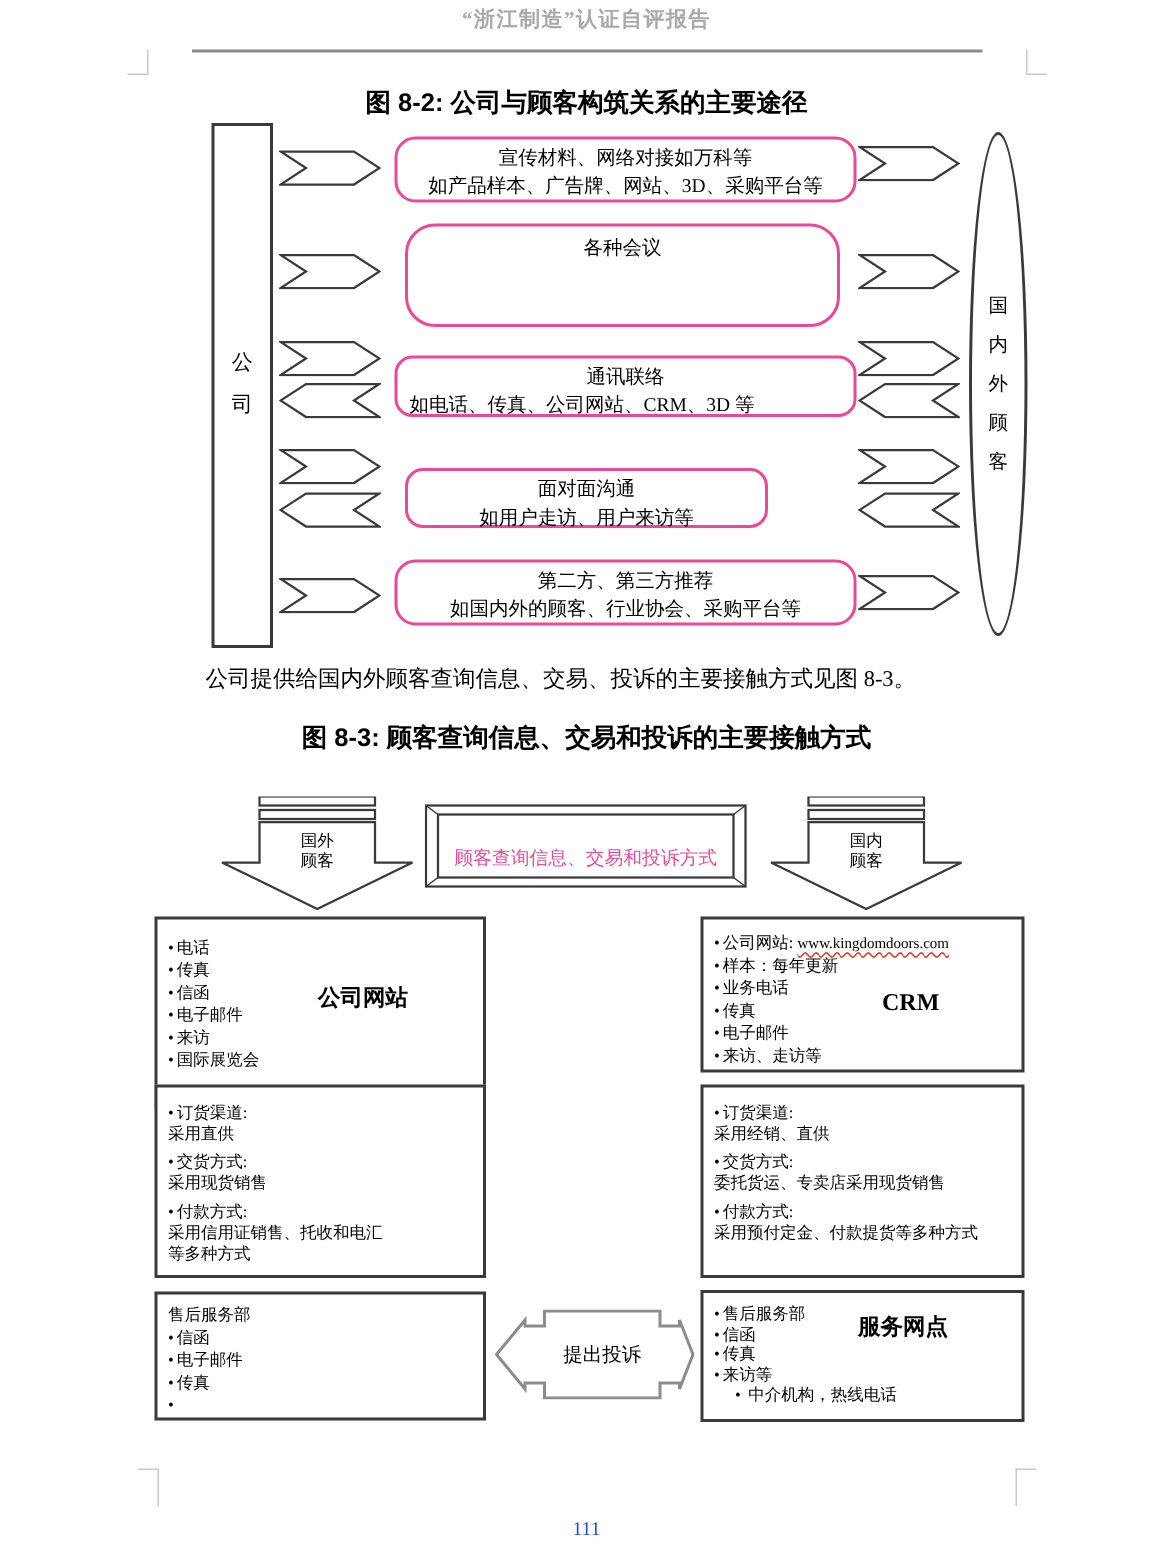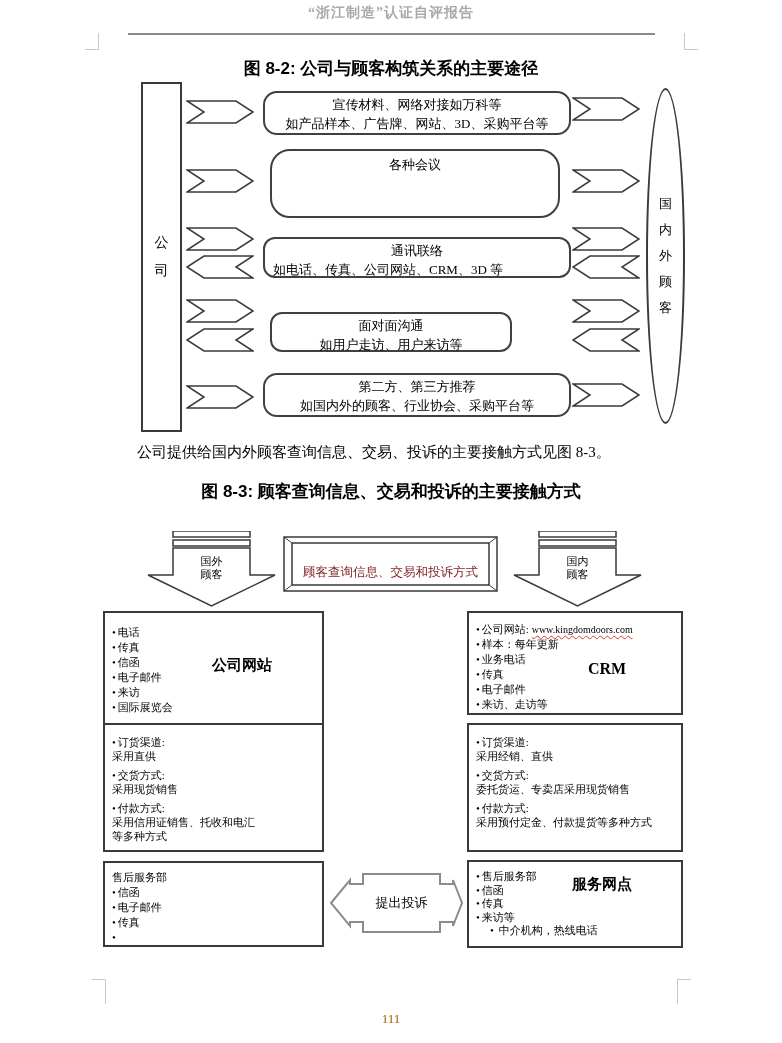--- a/index.html
+++ b/index.html
@@ -9,54 +9,54 @@
   
   .doc-header{position:absolute;top:4px;left:0;width:782px;text-align:center;
               color:#a9a9a9;font-size:14px;font-weight:bold;letter-spacing:1px;}
   .header-rule{position:absolute;top:33px;left:128px;width:527px;border-top:2px solid #8a8a8a;}
   .mark{position:absolute;width:13px;}
   .mark-tl{left:85px;top:33px;height:16px;border-right:1px solid #c9c9c9;border-bottom:1px solid #c9c9c9;}
   .mark-tr{left:684px;top:33px;height:16px;border-left:1px solid #c9c9c9;border-bottom:1px solid #c9c9c9;}
   .mark-bl{left:92px;top:979px;height:24px;border-right:1px solid #c9c9c9;border-top:1px solid #c9c9c9;}
   .mark-br{left:677px;top:979px;height:24px;border-left:1px solid #c9c9c9;border-top:1px solid #c9c9c9;}
   .page-number{position:absolute;top:1011px;left:0;width:782px;text-align:center;
-               font-size:13px;color:#a16207;font-family:"Liberation Serif",serif;}
+               font-size:13px;color:#1d4ed8;font-family:"Liberation Serif",serif;}
 
   
   .fig-title{position:absolute;left:0;width:782px;text-align:center;font-weight:bold;
              font-size:17px;font-family:"Liberation Sans",sans-serif;color:#000;}
   .t82{top:57px;}
   .t83{top:480px;}
   .body-par{position:absolute;top:443px;left:137px;font-size:15px;color:#000;}
 
   
   .company-box{position:absolute;left:141px;top:82px;width:37px;height:346px;
                border:2px solid #3a3a3a;display:flex;align-items:center;justify-content:center;}
   .customers-ellipse{position:absolute;left:646px;top:88px;width:35px;height:332px;
                border:2px solid #3a3a3a;border-radius:50%;display:flex;align-items:center;justify-content:center;}
   .vtext{width:16px;text-align:center;font-size:14px;line-height:28px;word-break:break-all;color:#000;}
-  .channel{position:absolute;border:2px solid #404040;border-radius:14px;background:#fff;
+  .channel{position:absolute;border:2px solid #ec4899;border-radius:14px;background:#fff;
            font-size:13px;line-height:19px;color:#000;box-sizing:border-box;padding:2px 8px;}
   .channel .c-title{text-align:center;}
   .channel .c-desc{white-space:pre-line;}
   .c-center{text-align:center;}
   .ch1{left:263px;top:91px;width:308px;height:44px;}
   .ch2{left:270px;top:149px;width:290px;height:69px;border-radius:20px;padding-top:4px;}
   .ch3{left:263px;top:237px;width:308px;height:41px;border-radius:12px;}
   .ch4{left:270px;top:312px;width:242px;height:40px;border-radius:12px;}
   .ch5{left:263px;top:373px;width:308px;height:44px;}
   .chev{position:absolute;width:68px;height:24px;}
 
   
   .striped-arrow{position:absolute;width:129px;height:76px;}
   .striped-arrow .sa-label{position:absolute;left:0;top:24px;width:129px;text-align:center;
        font-size:11px;line-height:13px;color:#000;}
   .frame-box{position:absolute;left:283px;top:536px;width:215px;height:56px;}
   .frame-box .fb-label{position:absolute;left:0;top:0;width:215px;height:72px;display:flex;
-       align-items:center;justify-content:center;font-size:12.5px;color:#7f1d1d;}
+       align-items:center;justify-content:center;font-size:12.5px;color:#ec4899;}
 
   .info-box{position:absolute;border:2px solid #3a3a3a;background:#fff;box-sizing:border-box;
             font-size:11px;color:#000;}
   .bL1{left:103px;top:611px;width:221px;height:128px;padding:12px 0 0 7px;line-height:15px;}
   .bR1{left:467px;top:611px;width:216px;height:104px;padding:9px 0 0 7px;line-height:15px;}
   .bL2{left:103px;top:723px;width:221px;height:129px;padding:10px 0 0 7px;}
   .bR2{left:467px;top:723px;width:216px;height:129px;padding:10px 0 0 7px;}
   .bL3{left:103px;top:861px;width:221px;height:86px;padding:7px 0 0 7px;line-height:15px;}
   .bR3{left:467px;top:860px;width:216px;height:88px;padding:8px 0 0 7px;line-height:13.5px;}
   .bullet::before{content:"•";margin-right:2px;}

